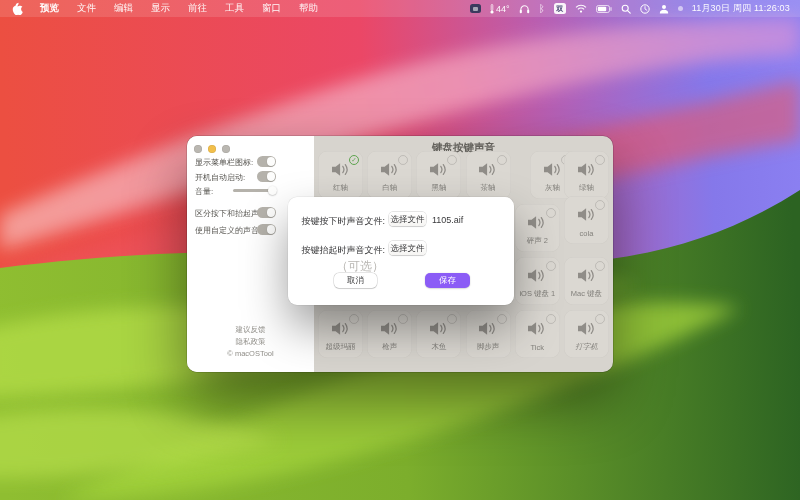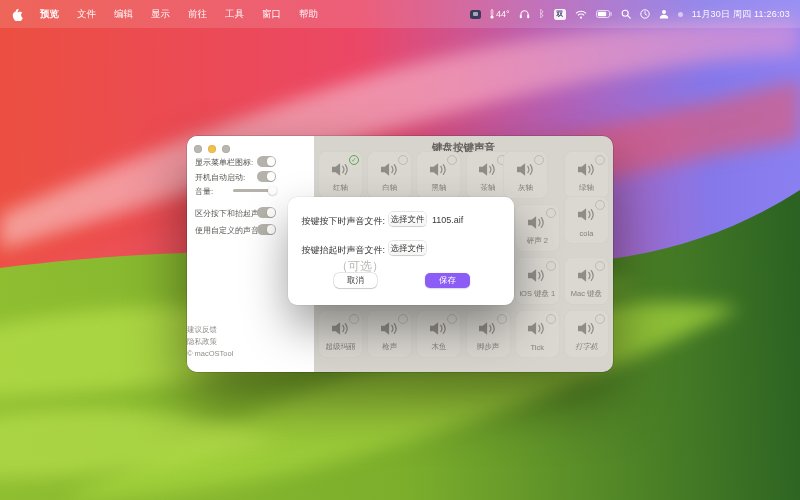--- a/index.html
+++ b/index.html
@@ -5,21 +5,21 @@
   html,body{margin:0;padding:0;}
   body{
     width:800px;height:500px;position:relative;overflow:hidden;
     font-family:"Liberation Sans","DejaVu Sans",sans-serif;
     background:#888;
   }
   
   .wallpaper{position:absolute;inset:0;z-index:0;}
   
   .menubar{
-    position:absolute;top:0;left:0;right:0;height:28px;z-index:50;
+    position:absolute;top:0;left:0;right:0;height:17px;z-index:50;
     display:flex;align-items:center;
     background:rgba(255,255,255,0.13);
     color:rgba(255,255,255,0.96);font-size:9.5px;
   }
   .menu-left{display:flex;align-items:center;padding-left:10px;}
   .apple-wrap{padding:0 8px 0 2px;display:flex;align-items:center;}
   .menu-item{padding:0 9px;white-space:nowrap;}
   .menu-item.app-name{font-weight:bold;}
   .menu-right{margin-left:auto;display:flex;align-items:center;gap:9px;padding-right:10px;font-size:9px;}
   .mi{display:flex;align-items:center;gap:2px;}
@@ -54,21 +54,21 @@
   .set-row{position:absolute;left:8px;right:8px;height:12px;}
   .set-row .s-label{position:absolute;left:0;top:1px;font-size:8px;color:#55534e;}
   .toggle{
     position:absolute;left:62px;top:0;width:19px;height:10.5px;border-radius:6px;
     background:#b5b2ab;
   }
   .toggle .knob{position:absolute;top:1px;right:1px;width:8.5px;height:8.5px;border-radius:50%;background:#fdfdfc;box-shadow:0 0.5px 1px rgba(0,0,0,0.25);}
   .slider{position:absolute;left:38px;top:4px;width:43px;height:2.5px;border-radius:2px;background:#b5b2ab;}
   .slider .knob{position:absolute;top:-3.5px;right:-1px;width:9.5px;height:9.5px;border-radius:50%;background:#fdfdfc;box-shadow:0 0.5px 1.5px rgba(0,0,0,0.3);}
   .row1{top:20px}.row2{top:35px}.row3{top:49px}.row4{top:71px}.row5{top:88px}
-  .side-footer{position:absolute;bottom:12px;left:0;right:0;text-align:left;font-size:7.5px;color:#908e88;line-height:12px;}
+  .side-footer{position:absolute;bottom:12px;left:0;right:0;text-align:center;font-size:7.5px;color:#908e88;line-height:12px;}
   
   .tile{
     position:absolute;width:45px;height:48px;border-radius:9px;background:#dbd8d2;
     box-shadow:inset 0 0 0 0.5px rgba(0,0,0,0.05);
   }
   .tile .spk{position:absolute;top:11px;left:50%;transform:translateX(-50%);}
   .tile .lbl{position:absolute;bottom:6px;left:0;right:0;text-align:center;font-size:7.5px;color:#83817c;white-space:nowrap;}
   .tile .radio{
     position:absolute;top:4px;right:4px;width:8px;height:8px;border-radius:50%;
     border:1px solid rgba(0,0,0,0.13);
@@ -308,21 +308,21 @@
         <span class="spk">
           <svg width="18" height="15" viewBox="0 0 20 16">
             <path d="M0 5 L4 5 L9 1 L9 15 L4 11 L0 11 Z" fill="#908d88"></path>
             <path d="M12 4.5 Q14.6 8 12 11.5" stroke="#908d88" stroke-width="1.4" fill="none" stroke-linecap="round"></path>
             <path d="M14.8 2.5 Q18.8 8 14.8 13.5" stroke="#908d88" stroke-width="1.4" fill="none" stroke-linecap="round"></path>
           </svg>
         </span>
         <span class="radio"></span>
         <div class="lbl">茶轴</div>
       </div>
-      <div class="tile" style="left: 316px; top: 15px; font-family: Liberation Mono, monospace;">
+      <div class="tile" style="left: 343px; top: 15px; font-family: Liberation Mono, monospace;">
         <span class="spk">
           <svg width="18" height="15" viewBox="0 0 20 16">
             <path d="M0 5 L4 5 L9 1 L9 15 L4 11 L0 11 Z" fill="#908d88"></path>
             <path d="M12 4.5 Q14.6 8 12 11.5" stroke="#908d88" stroke-width="1.4" fill="none" stroke-linecap="round"></path>
             <path d="M14.8 2.5 Q18.8 8 14.8 13.5" stroke="#908d88" stroke-width="1.4" fill="none" stroke-linecap="round"></path>
           </svg>
         </span>
         <span class="radio"></span>
         <div class="lbl">灰轴</div>
       </div>

